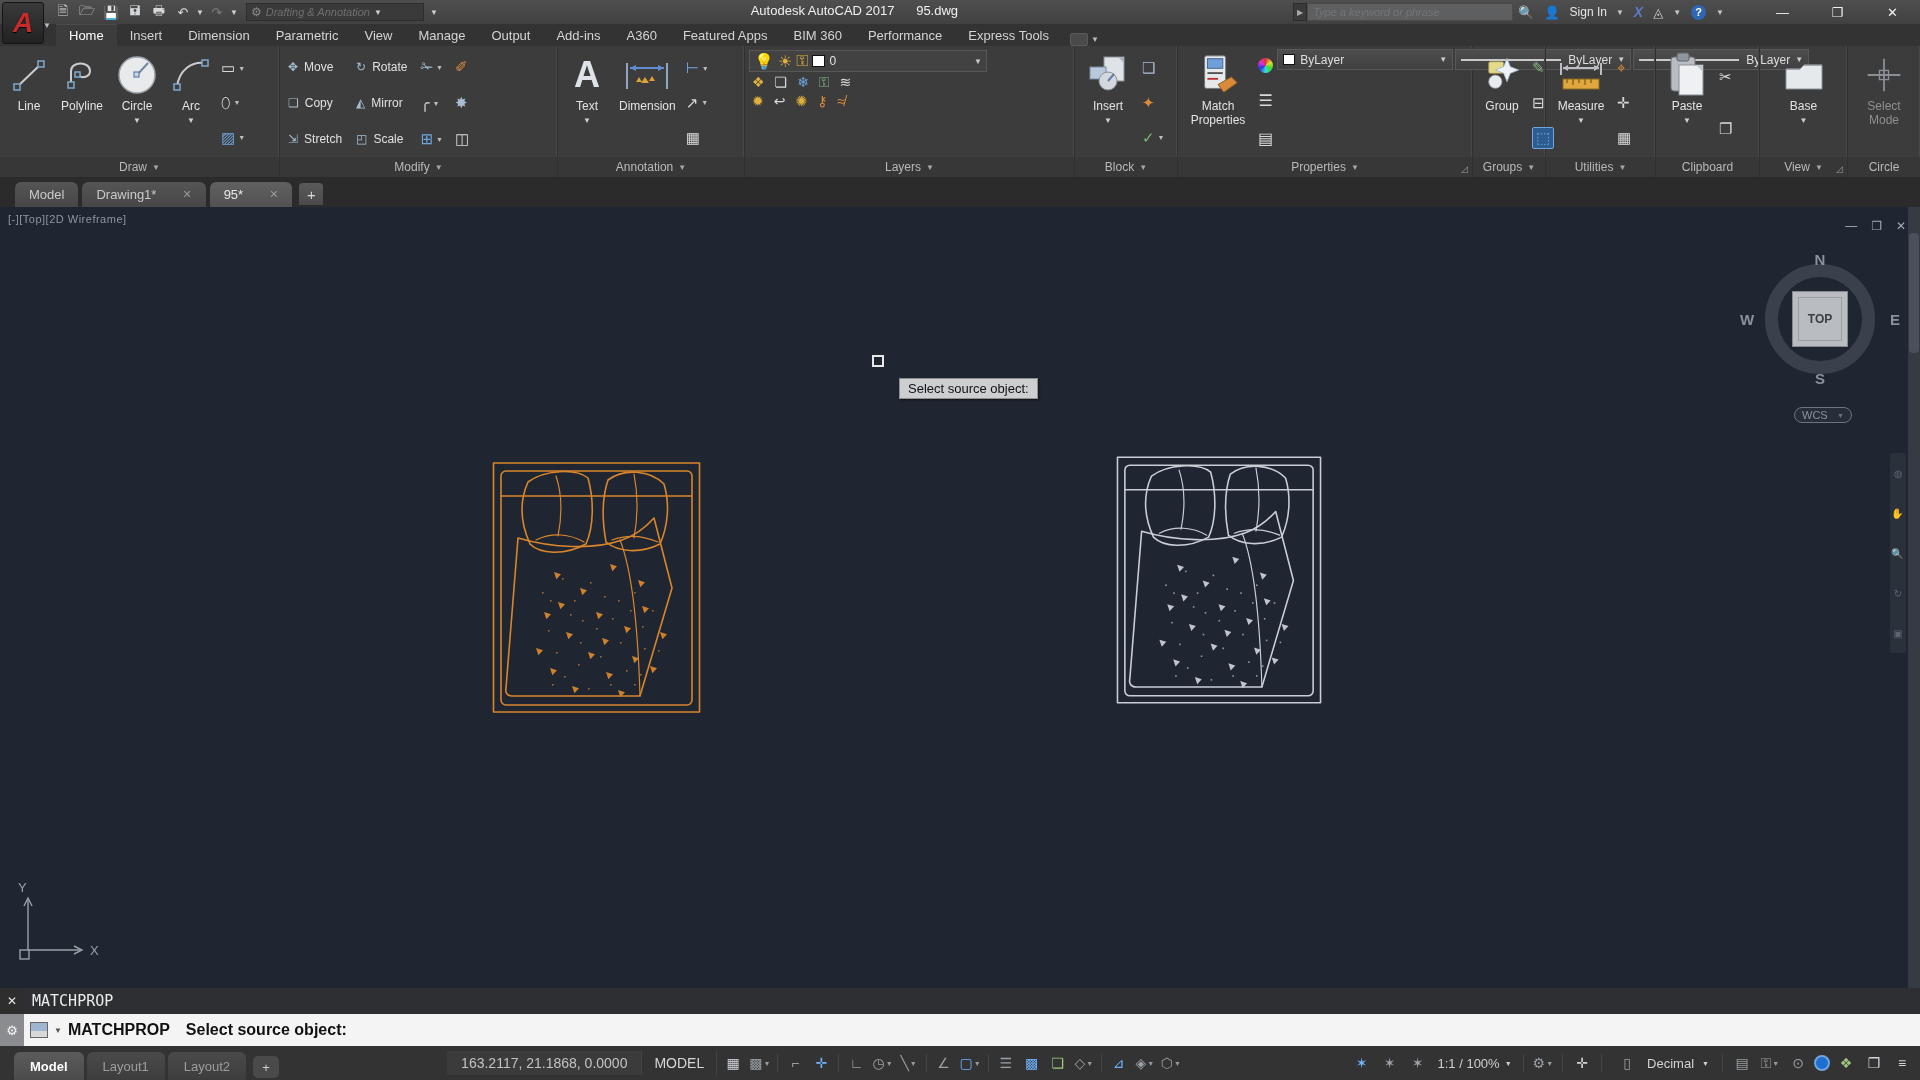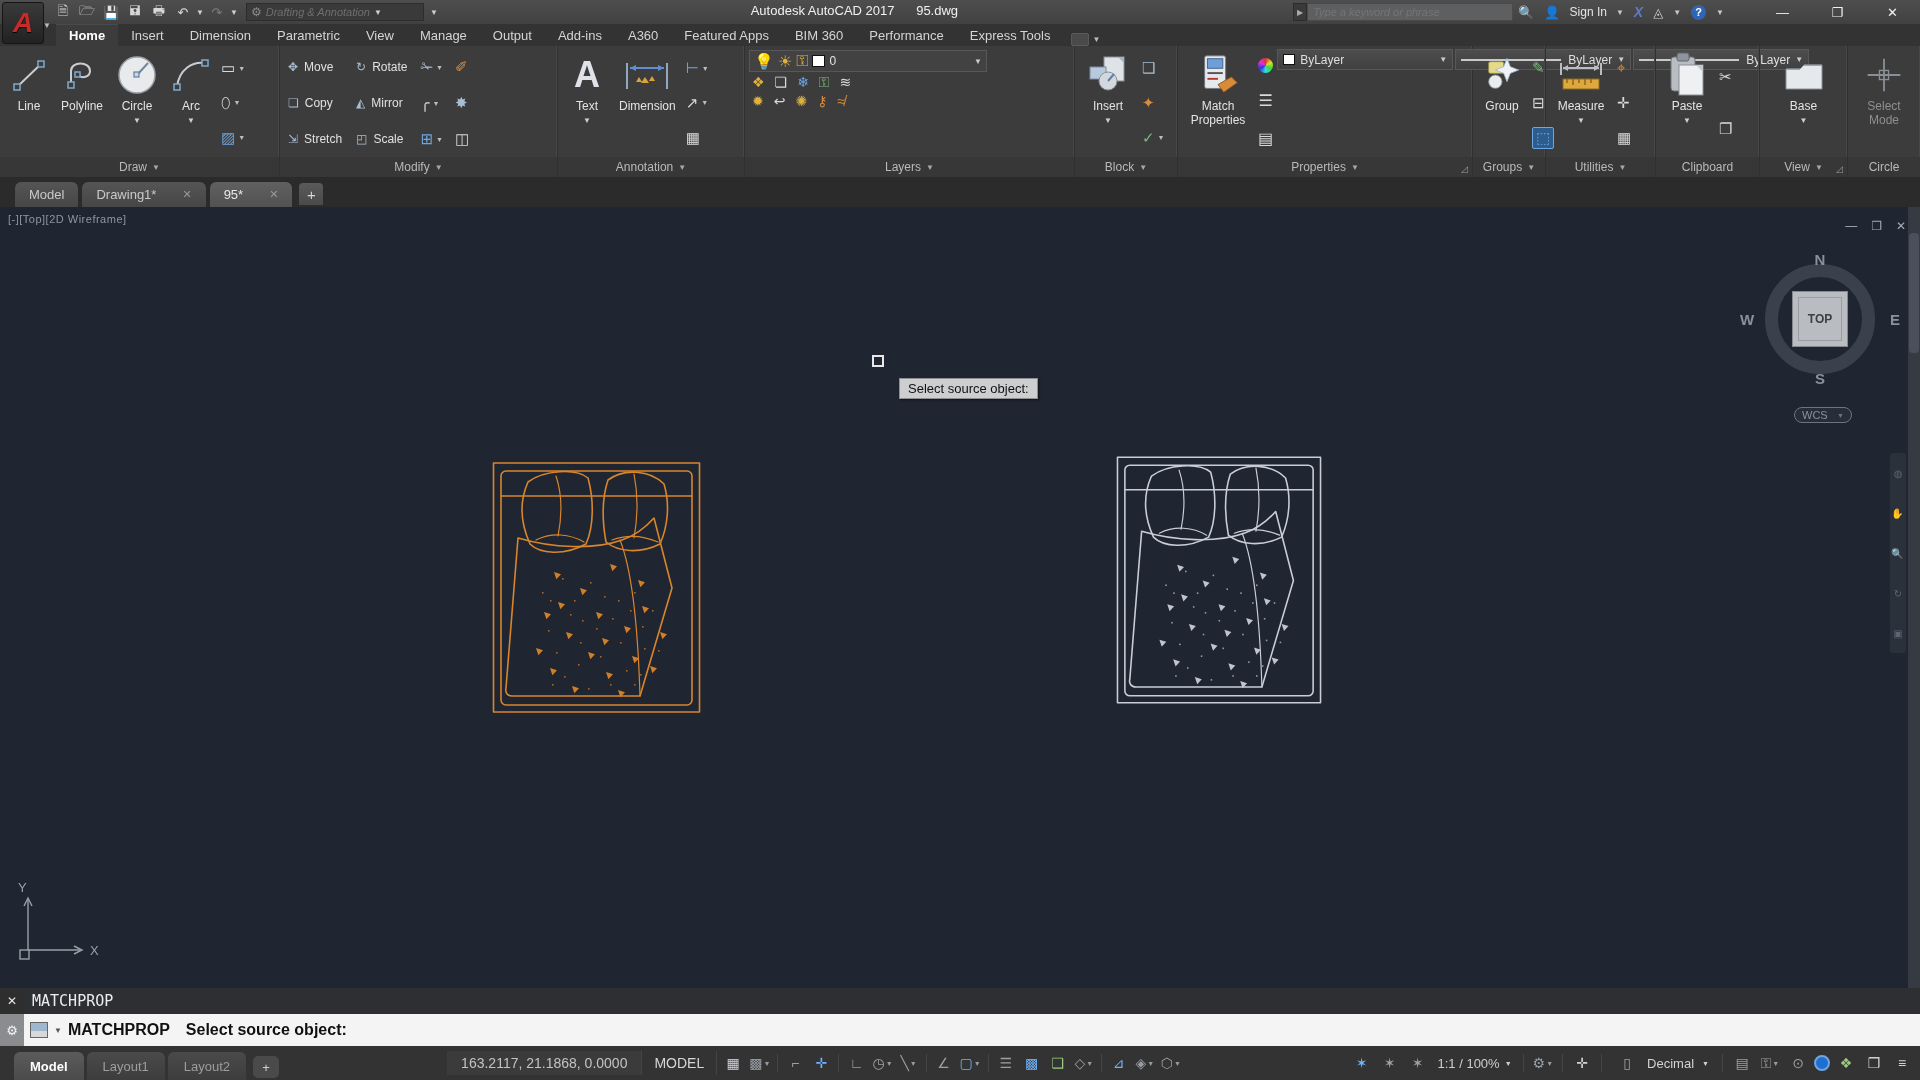--- a/index.html
+++ b/index.html
@@ -31,21 +31,21 @@
   .tbi.dd{font-size:8px;color:#c8c8c8;}
   .xlogo{color:#5f79c9;font-weight:bold;font-size:14px;font-style:italic;}
   .a360tri{color:#cfd2d6;font-size:13px;}
   .helpq{width:15px;height:15px;border-radius:50%;background:#2e66b5;color:#fff;font-size:11px;font-weight:bold;display:flex;align-items:center;justify-content:center;}
   .winbtns{display:flex;margin-left:26px;}
   .winbtns .wb{width:55px;height:24px;display:flex;align-items:center;justify-content:center;color:#f2f2f2;font-size:13px;}
 
   
   .ribbontabs{height:22px;background:#333333;display:flex;align-items:flex-end;padding-left:56px;position:relative;}
   .rtab{padding:3px 13px;font-size:13px;color:#d4d4d4;cursor:default;}
-  .rtab.active{background:#3c3c3c;color:#ffffff;border-top:1px solid #4a4a4a;font-weight:bold;}
+  .rtab.active{background:#3c3c3c;color:#ffffff;border-top:1px solid #4a4a4a;}
   .rtab-extra{margin-left:8px;display:flex;align-items:center;gap:3px;}
   .rtab-extra .bx{width:18px;height:13px;background:#4a4a4a;border:1px solid #5a5a5a;border-radius:2px;}
   .rtab-extra .dn{color:#bbb;font-size:8px;}
 
   
   .ribbon{height:132px;background:var(--ribbon-bg);display:flex;border-bottom:1px solid #2a2a2a;}
   .panel{display:flex;flex-direction:column;border-right:1px solid #303030;box-shadow:inset -1px 0 0 #474747;}
   .pbody{flex:1;display:flex;align-items:stretch;padding:3px 4px 0 4px;gap:2px;}
   .plabel{height:20px;display:flex;align-items:center;justify-content:center;gap:5px;color:#b9b9b9;font-size:12px;background:#373737;position:relative;}
   .plabel .dn{font-size:8px;color:#a8a8a8;}

